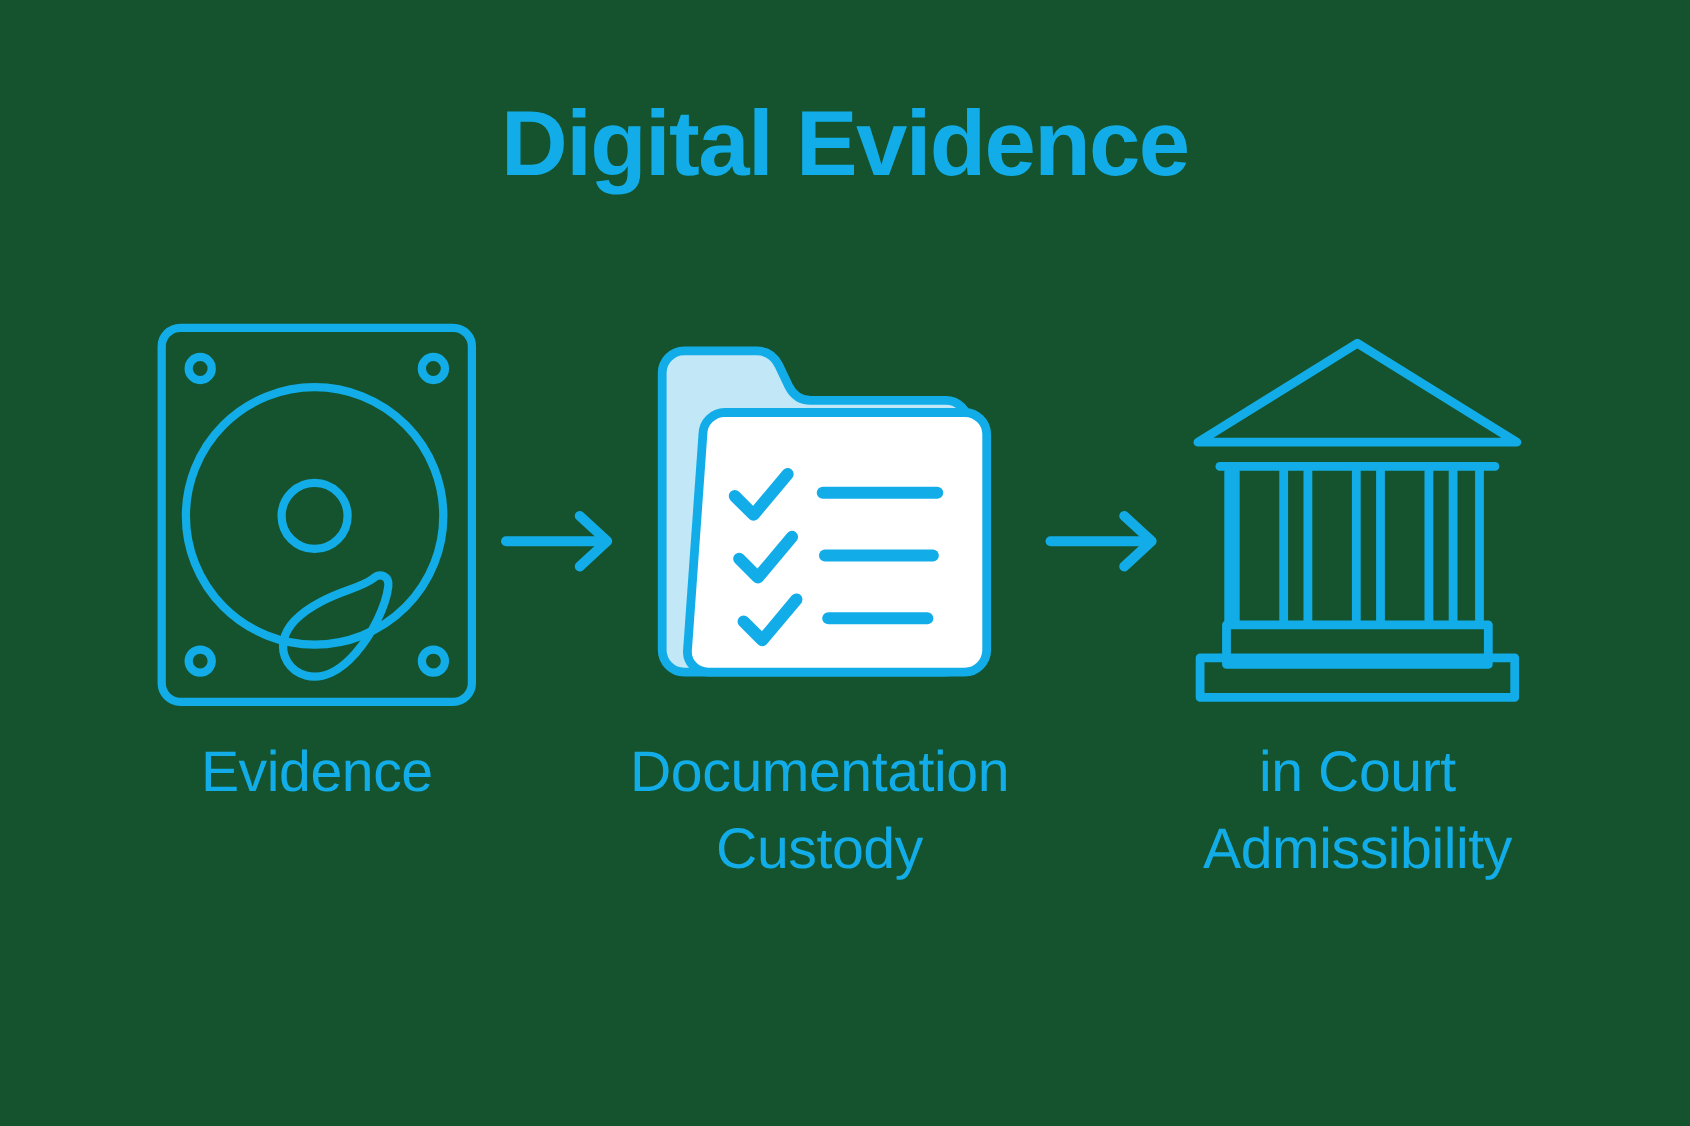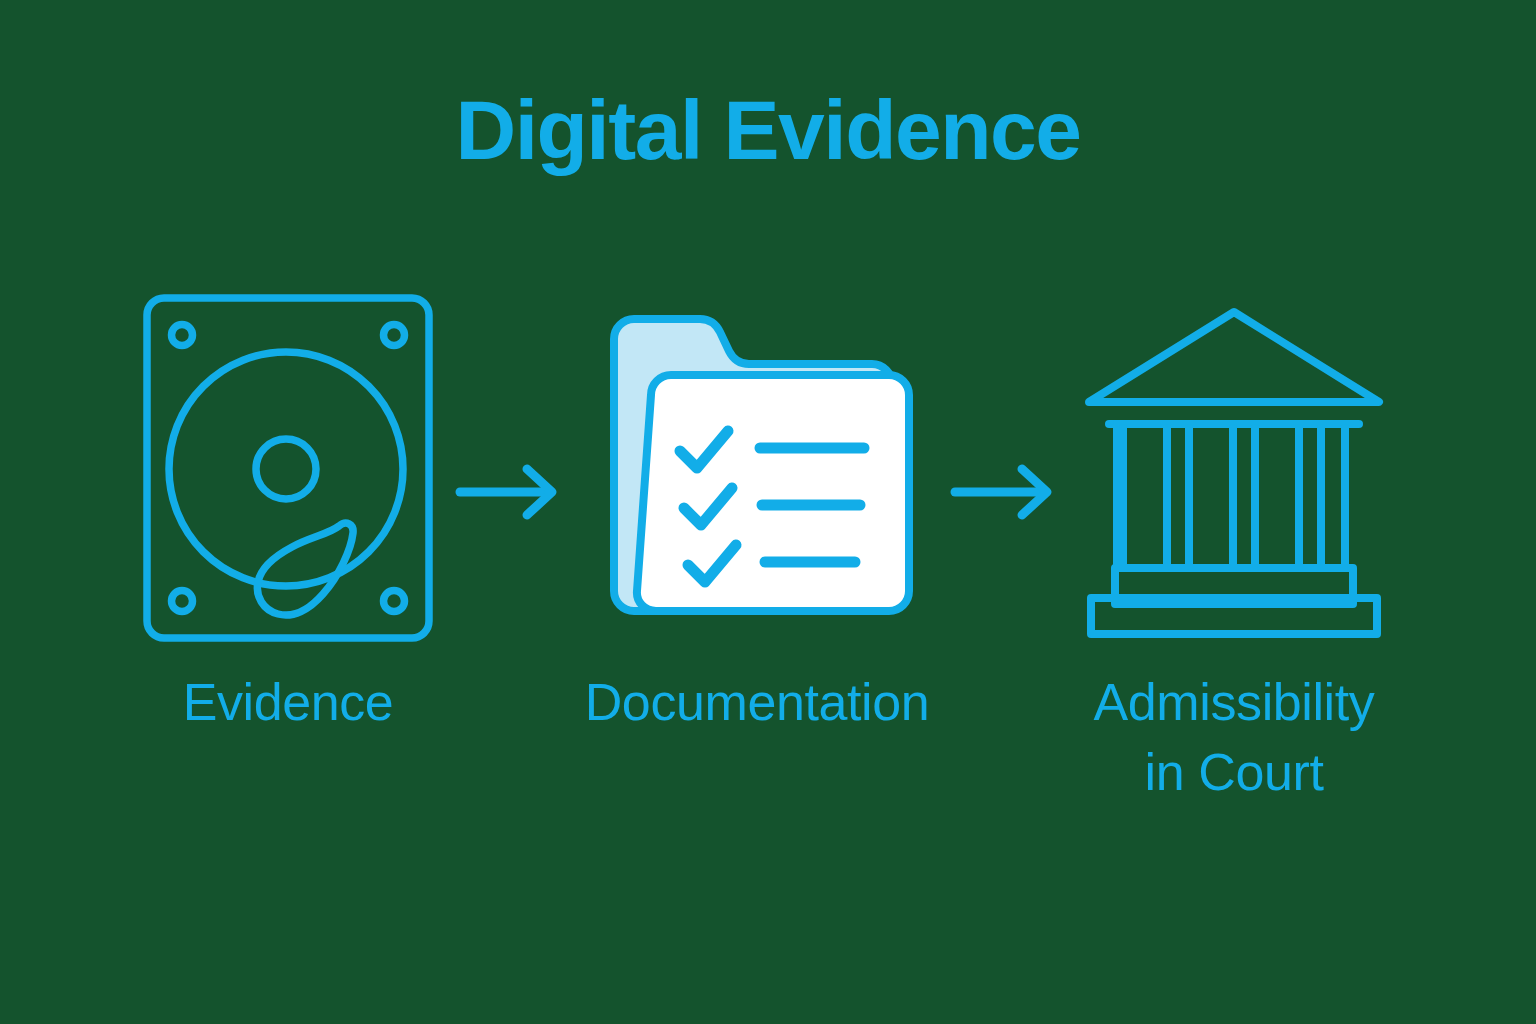--- a/index.html
+++ b/index.html
@@ -48,21 +48,21 @@
   }
 
   .step {
     position: absolute;
     top: 0;
     width: 380px;
     height: 620px;
     text-decoration: underline;
   }
   .step-1 { left: 98px; }
-  .step-2 { left: 567px; }
+  .step-2 { left: 555px; }
   .step-3 { left: 1044px; }
 
   .step-icon {
     position: absolute;
     left: 0;
     top: 0;
     width: 380px;
     height: 355px;
     display: flex;
     align-items: center;
@@ -157,20 +157,21 @@
             <polyline points="92,205 109,222 140,185"></polyline>
             <line x1="170" y1="202" x2="268" y2="202"></line>
 
             <polyline points="96,262 113,279 144,242"></polyline>
             <line x1="173" y1="259" x2="263" y2="259"></line>
           </g>
         </svg>
       </div>
       <div class="step-label">
         <div>Documentation</div>
+        <div>Custody</div>
       </div>
     </div>
 
     <div class="arrow arrow-2">
       <svg width="110" height="64" viewBox="0 0 110 64" fill="none" stroke="#12ADE8" stroke-width="9" stroke-linecap="round" stroke-linejoin="round">
         <line x1="5" y1="32" x2="95" y2="32"></line>
         <polyline points="72,9 97,32 72,55"></polyline>
       </svg>
     </div>
 
@@ -193,19 +194,19 @@
             <line x1="242" y1="130" x2="242" y2="268"></line>
             <line x1="266" y1="130" x2="266" y2="268"></line>
           </g>
 
           <rect x="36" y="270" width="238" height="36"></rect>
 
           <rect x="12" y="300" width="286" height="36"></rect>
         </svg>
       </div>
       <div class="step-label">
+        <div>in Court</div>
         <div>Admissibility</div>
-        <div>in Court</div>
       </div>
     </div>
 
   </div>
 </div>
 
 </body></html>

